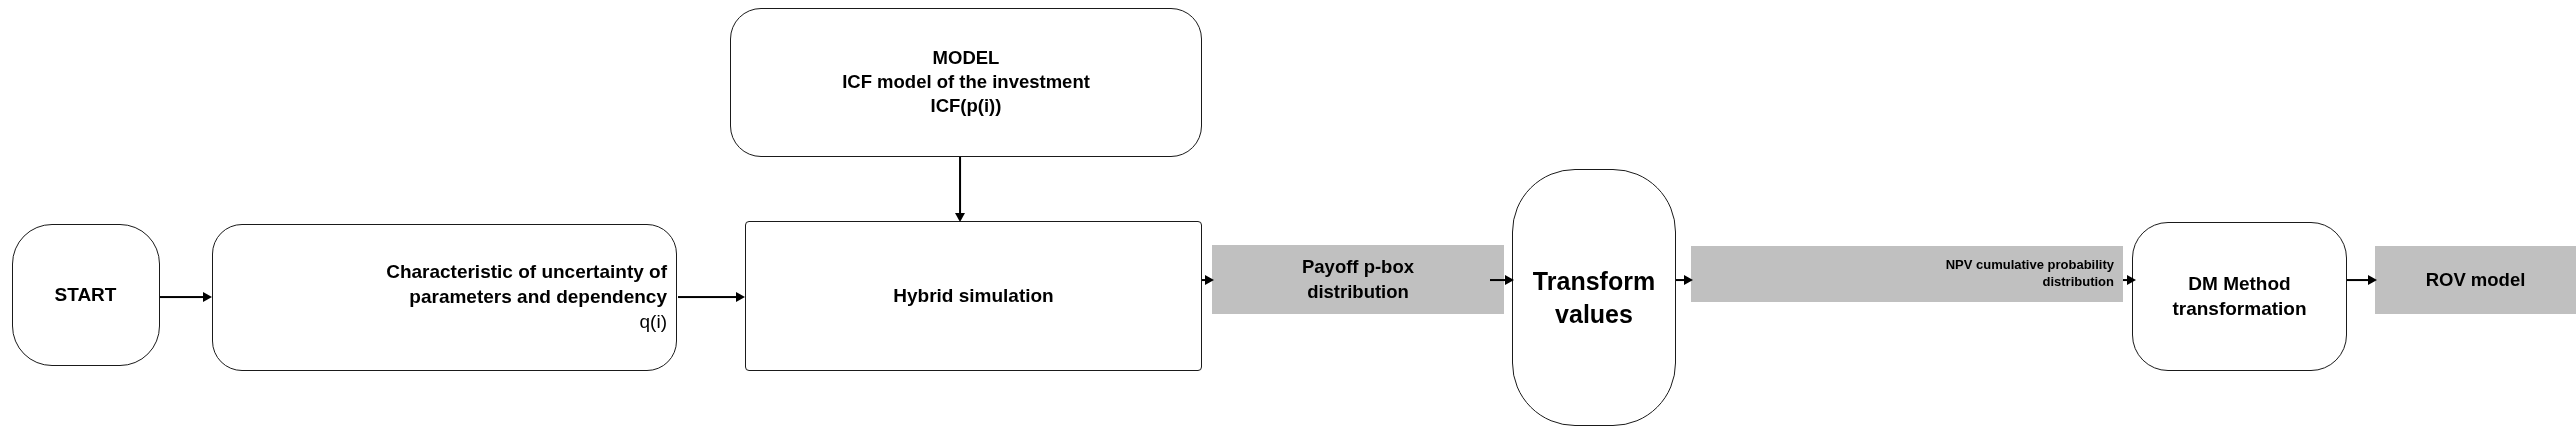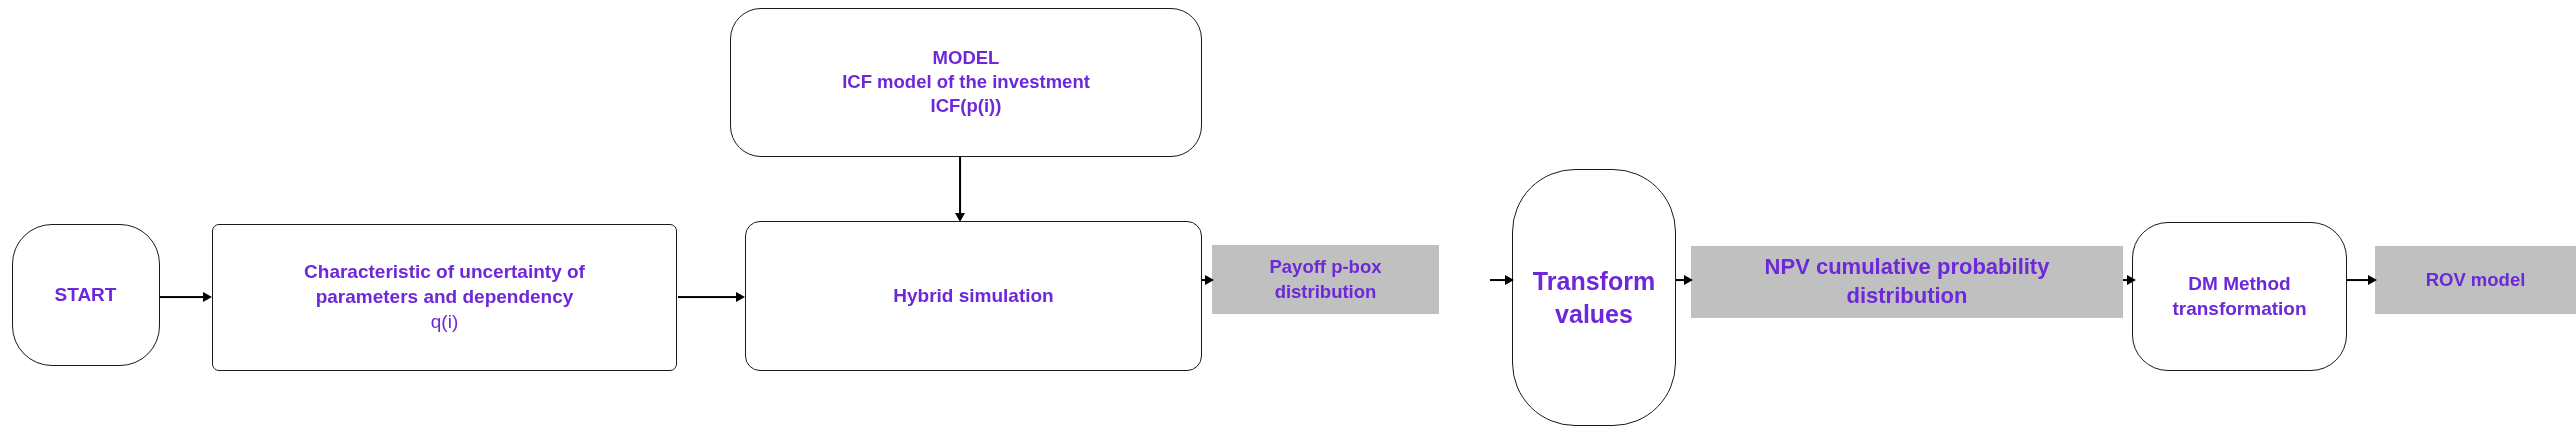--- a/index.html
+++ b/index.html
@@ -17,21 +17,21 @@
     background: #ffffff;
     overflow: hidden;
   }
   .node {
     position: absolute;
     box-sizing: border-box;
     display: flex;
     align-items: center;
     justify-content: center;
     text-align: center;
-    color: #6d28d9;
+    color: #000000;
     line-height: 1.30;
   }
   
   .rounded {
     background: #ffffff;
     border: 1.6px solid #1a1a1a;
   }
   
   .grey {
     background: #c0c0c0;
@@ -42,26 +42,26 @@
     width: 100%;
     padding: 0 9px;
     box-sizing: border-box;
   }
   .bold { font-weight: bold; }
   .reg  { font-weight: bold; }
   .ital { font-weight: normal; }
 
   
   #node-start        { left: 11.5px;   top: 224px; width: 148px; height: 142px; border-radius: 40px; font-size: 19px; font-weight: bold; }
-  #node-characteristic { left: 212px; top: 224px; width: 465px; height: 147px; border-radius: 7px; font-size: 19px; }
+  #node-characteristic { left: 212px; top: 224px; width: 465px; height: 147px; border-radius: 30px; font-size: 19px; text-align: right; }
   #node-model        { left: 730px; top: 7.7px;  width: 472px; height: 149px; border-radius: 31px; font-size: 18.5px; }
-  #node-hybrid       { left: 745px; top: 221px; width: 457px; height: 150px; border-radius: 15px; font-size: 19px; font-weight: bold; }
-  #node-payoff       { left: 1212px; top: 245px; width: 227px; height: 69px; font-size: 18.5px; font-weight: bold; }
+  #node-hybrid       { left: 745px; top: 221px; width: 457px; height: 150px; border-radius: 4px; font-size: 19px; font-weight: bold; }
+  #node-payoff       { left: 1212px; top: 245px; width: 292px; height: 69px; font-size: 18.5px; font-weight: bold; }
   #node-transformations { left: 1512px; top: 169px; width: 164px; height: 257px; border-radius: 63px; font-size: 25px; }
-  #node-npv          { left: 1691px; top: 246px; width: 432px; height: 72px; font-size: 22px; font-weight: bold; }
+  #node-npv          { left: 1691px; top: 246px; width: 432px; height: 56px; font-size: 13px; font-weight: bold; text-align: right; }
   #node-dm           { left: 2132px; top: 222px; width: 215px; height: 149px; border-radius: 36px; font-size: 19px; }
   #node-rov          { left: 2375px; top: 246px; width: 201px; height: 68px; font-size: 18.5px; font-weight: bold; }
 
   
   .arrow {
     position: absolute;
     pointer-events: none;
   }
   .arrow-h .shaft {
     position: absolute;

